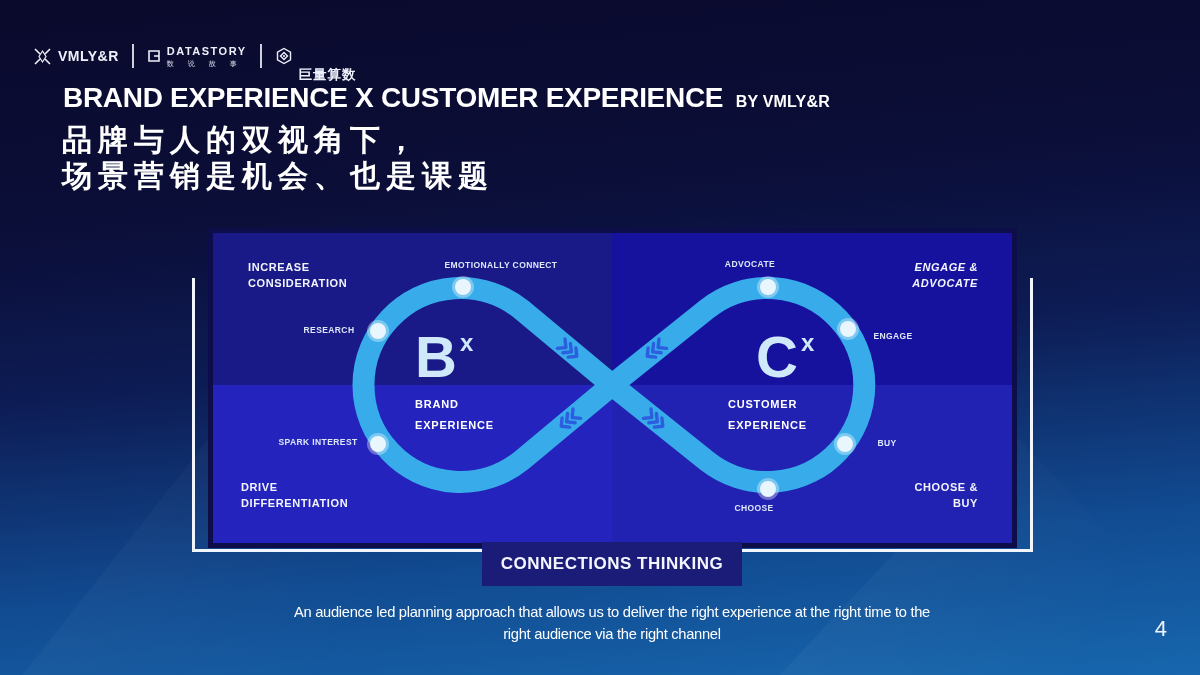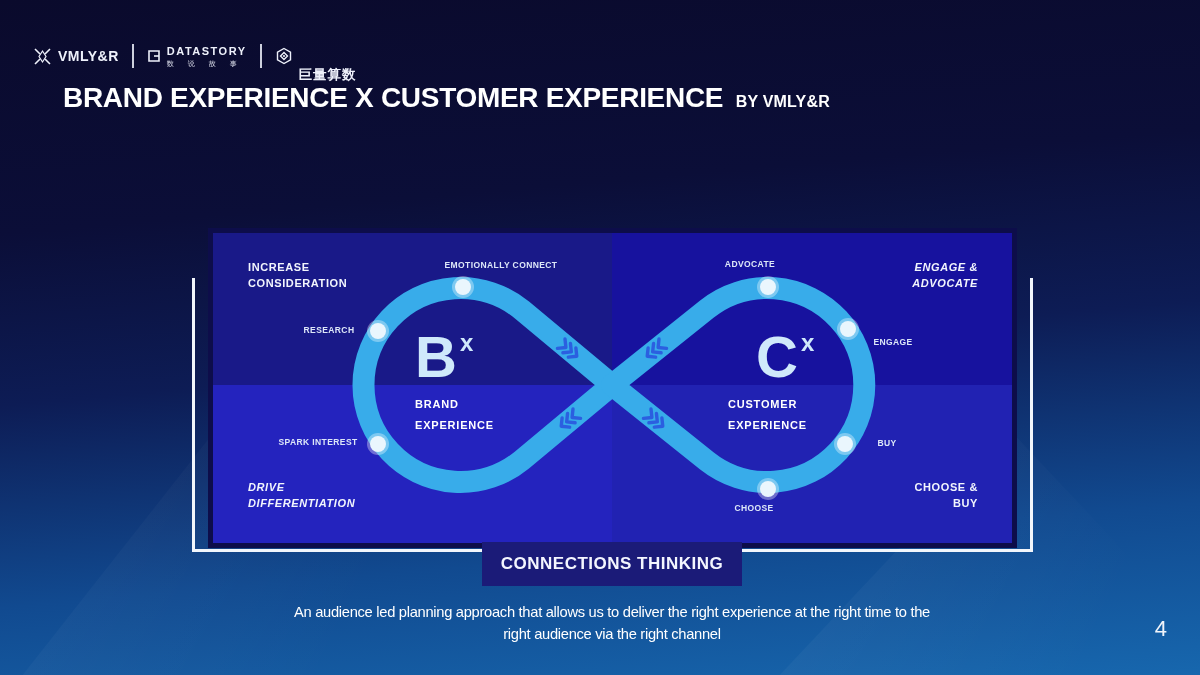--- a/index.html
+++ b/index.html
@@ -46,21 +46,21 @@
   .quad-tl { left: 0; top: 0; width: 399px; height: 152px; background: #191988; }
   .quad-tr { left: 399px; top: 0; width: 400px; height: 152px; background: #17129e; }
   .quad-bl { left: 0; top: 152px; width: 399px; height: 158px; background: #2423be; }
   .quad-br { left: 399px; top: 152px; width: 400px; height: 158px; background: #2122b2; }
 
   .loop-svg { position: absolute; left: 0; top: 0; width: 799px; height: 310px; }
 
   .corner-label { position: absolute; color: #f2f5fd; font-size: 11px; font-weight: bold;
     letter-spacing: 0.6px; line-height: 16px; }
   .cl-tl { left: 35px; top: 26px; }
-  .cl-bl { left: 35px; top: 246px; font-style: italic; }
+  .cl-bl { left: 28px; top: 246px; }
   .cl-tr { right: 34px; top: 26px; text-align: right; font-style: italic; }
   .cl-br { right: 34px; top: 246px; text-align: right; }
 
   .stage-label { position: absolute; color: #dde7f8; font-size: 8.5px; font-weight: bold;
     letter-spacing: 0.4px; white-space: nowrap; transform: translate(-50%, -50%); }
 
   .x-group { position: absolute; color: #ffffff; }
   .x-letter { font-size: 58px; font-weight: bold; line-height: 56px; color: #cfe9fb; }
   .x-sup { font-size: 24px; font-weight: bold; vertical-align: 26px; margin-left: 3px; color: #cfe9fb; }
   .x-name { font-size: 11px; font-weight: bold; letter-spacing: 0.8px; line-height: 21px; margin-top: 9px; }
@@ -116,20 +116,24 @@
           <circle cx="9" cy="9" r="1.1" fill="#eef1fb" stroke="none"></circle>
         </g>
       </svg>
       <span class="jl-name">巨量算数</span>
     </div>
   </div>
 
   <div class="title">
     <span class="title-main">BRAND EXPERIENCE X CUSTOMER EXPERIENCE</span>
     <span class="title-suffix">BY VMLY&amp;R</span>
+  </div>
+  <div class="subtitle">
+    <div>品牌与人的双视角下，</div>
+    <div>场景营销是机会、也是课题</div>
   </div>
 
   <div class="frame"></div>
 
   <div class="panel">
     <div class="quad quad-tl"></div>
     <div class="quad quad-tr"></div>
     <div class="quad quad-bl"></div>
     <div class="quad quad-br"></div>
 
@@ -183,21 +187,21 @@
     </div>
     <div class="corner-label cl-br">
       <div>CHOOSE &amp;</div>
       <div>BUY</div>
     </div>
 
     <div class="stage-label" style="left:288px; top:32px;">EMOTIONALLY CONNECT</div>
     <div class="stage-label" style="left:116px; top:97px;">RESEARCH</div>
     <div class="stage-label" style="left:105px; top:209px;">SPARK INTEREST</div>
     <div class="stage-label" style="left:537px; top:31px;">ADVOCATE</div>
-    <div class="stage-label" style="left:680px; top:109px;">ENGAGE</div>
+    <div class="stage-label" style="left:680px; top:103px;">ENGAGE</div>
     <div class="stage-label" style="left:674px; top:210px;">BUY</div>
     <div class="stage-label" style="left:541px; top:275px;">CHOOSE</div>
 
     <div class="x-group bx-group">
       <div class="x-letter-row"><span class="x-letter">B</span><span class="x-sup">x</span></div>
       <div class="x-name">
         <div>BRAND</div>
         <div>EXPERIENCE</div>
       </div>
     </div>

